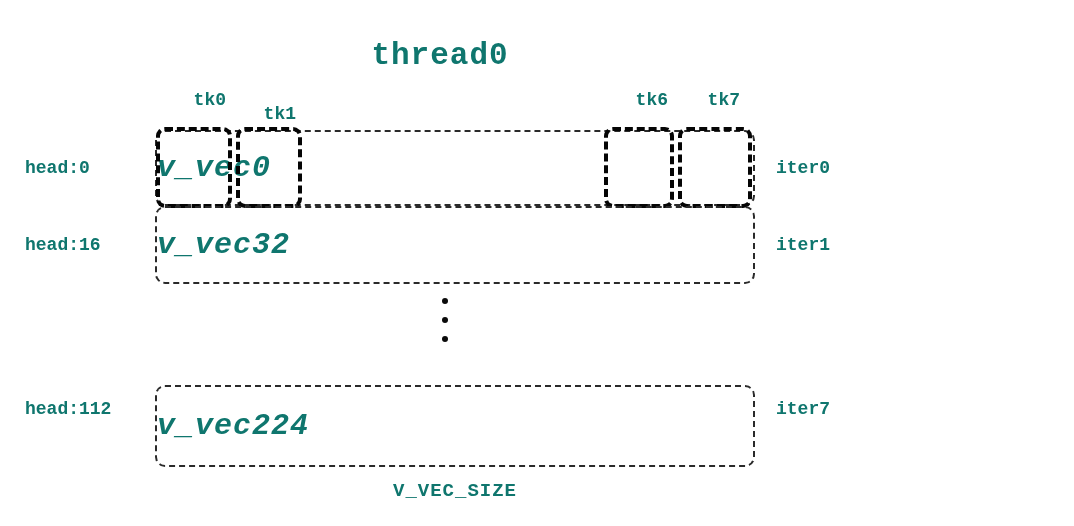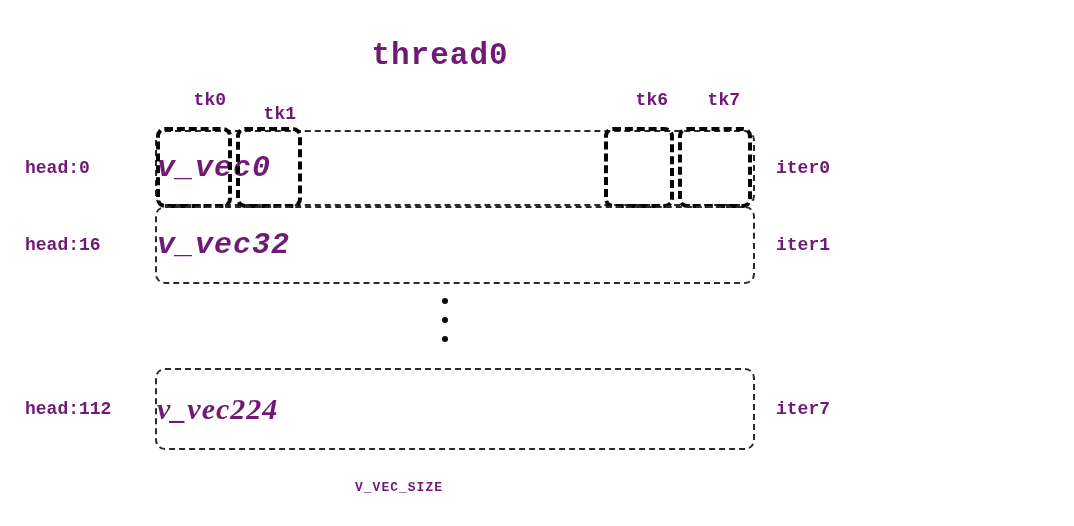--- a/index.html
+++ b/index.html
@@ -6,21 +6,21 @@
     margin: 0;
     padding: 0;
     background: #ffffff;
   }
   #stage {
     position: relative;
     width: 1074px;
     height: 526px;
     background: #ffffff;
     font-family: "Liberation Mono", "DejaVu Sans Mono", monospace;
-    color: #701a75;
+    color: #0f766e;
     overflow: hidden;
   }
   .abs { position: absolute; }
 
   .title {
     font-size: 31px;
     font-weight: 700;
     letter-spacing: 1px;
     text-align: center;
   }
@@ -72,22 +72,23 @@
     height: 6px;
     border-radius: 50%;
     background: #0a0a0a;
   }
   .side-lbl {
     font-size: 17px;
     font-weight: 700;
     white-space: nowrap;
   }
   .bottom-lbl {
-    font-size: 13px;
+    font-size: 19px;
     font-weight: 700;
+    text-align: center;
     letter-spacing: 1px;
   }
 </style>
 </head>
 <body>
 
 <div id="stage">
 
   <div class="abs title" style="left:300px; top:38px; width:280px;">thread0</div>
 
@@ -114,21 +115,21 @@
   <div class="abs lbl head-lbl" style="left:25px; top:235px; width:112px;">head:16</div>
   <div class="abs lbl iter-lbl" style="left:776px; top:235px; width:90px;">iter1</div>
 
   <div class="abs ellipsis" style="left:442px; top:298px;">
     <div class="dot"></div>
     <div class="dot"></div>
     <div class="dot"></div>
   </div>
 
 
-  <div class="row-box" style="top:368px; height:82px;font-family:Liberation Serif, serif;">
+  <div class="row-box" style="top:385px; height:82px;">
     <span class="vec-lbl">v_vec224</span>
   </div>
   <div class="abs lbl head-lbl" style="left:25px; top:399px; width:112px;">head:112</div>
   <div class="abs lbl iter-lbl" style="left:776px; top:399px; width:90px;">iter7</div>
 
   <div class="abs bottom-lbl" style="left:355px; top:480px; width:200px;">V_VEC_SIZE</div>
 
 </div>
 
 </body></html>

